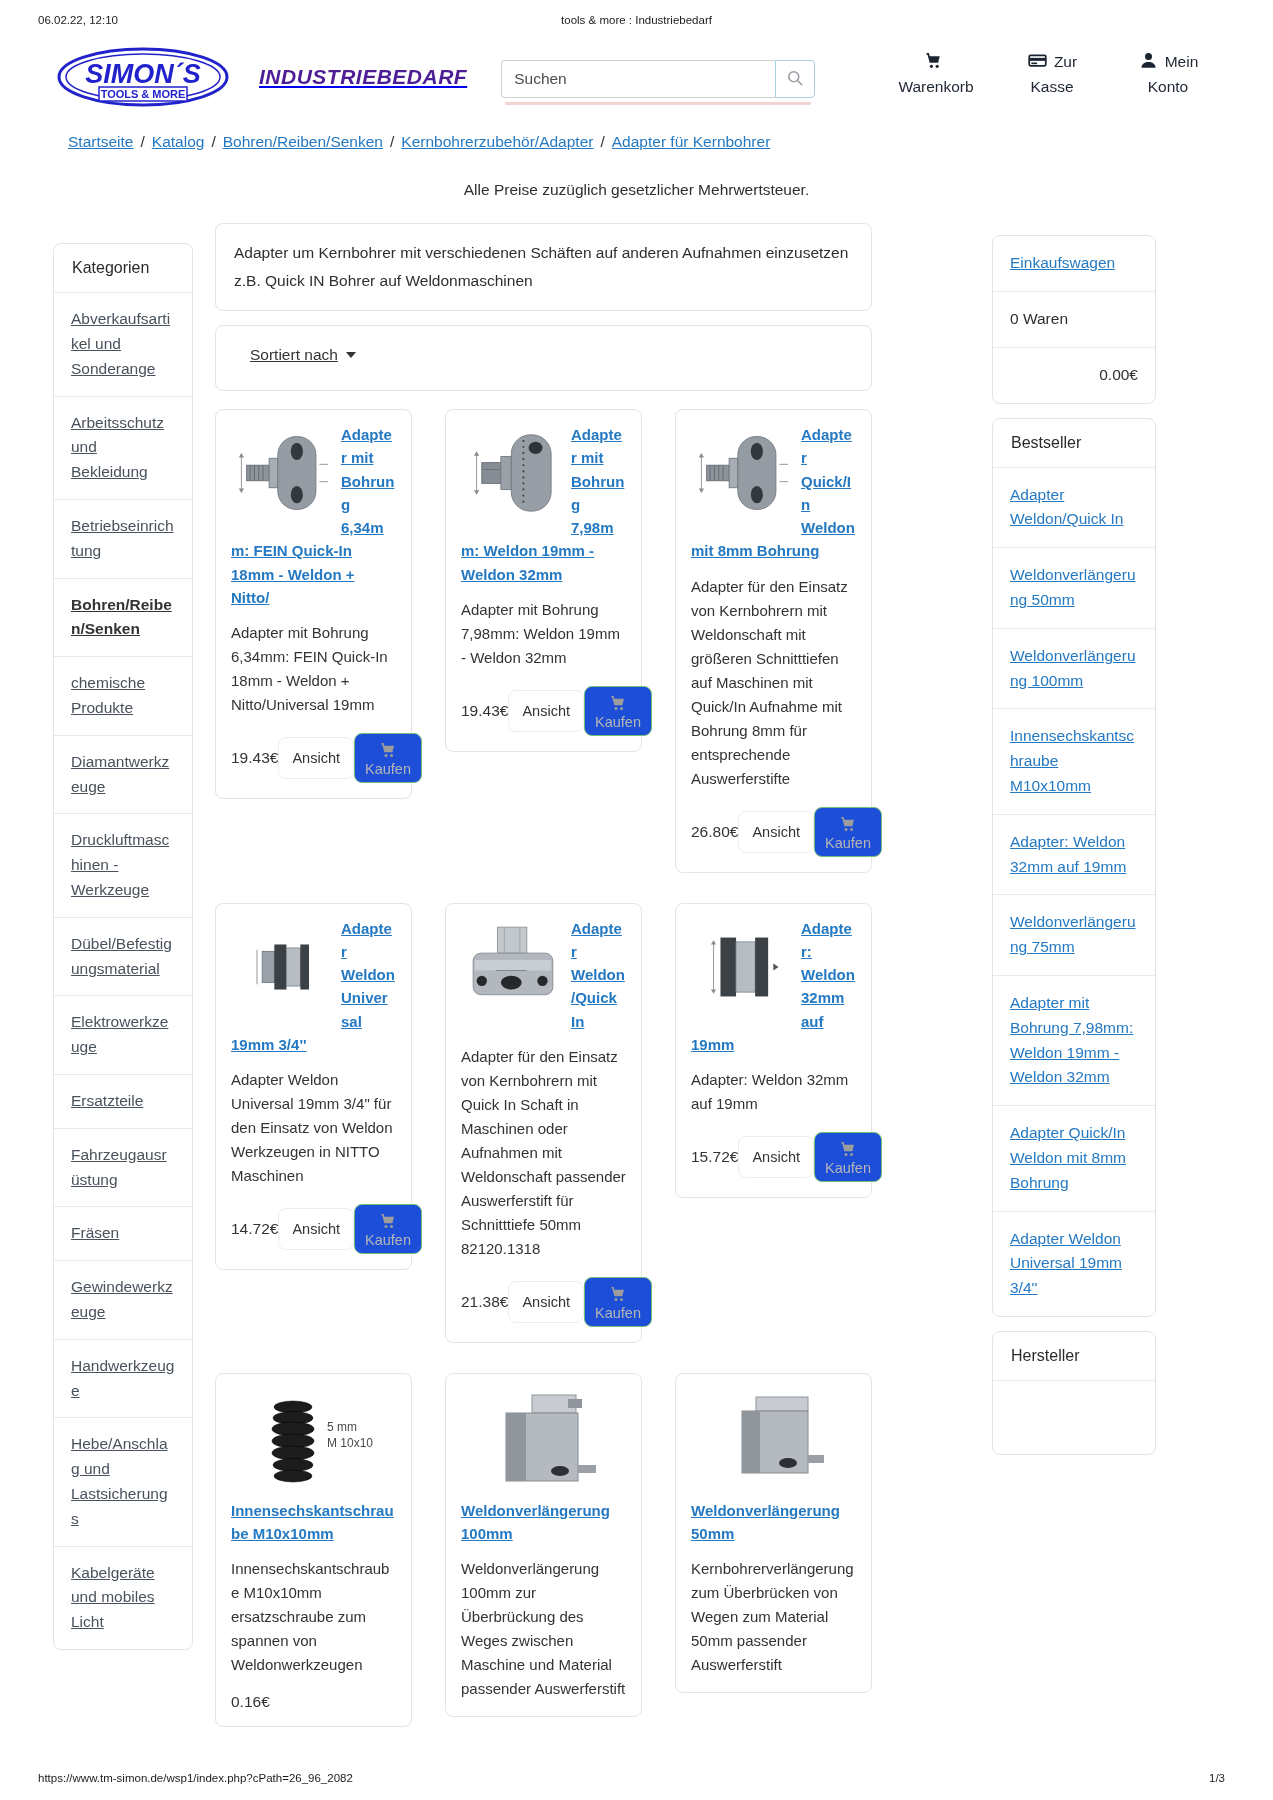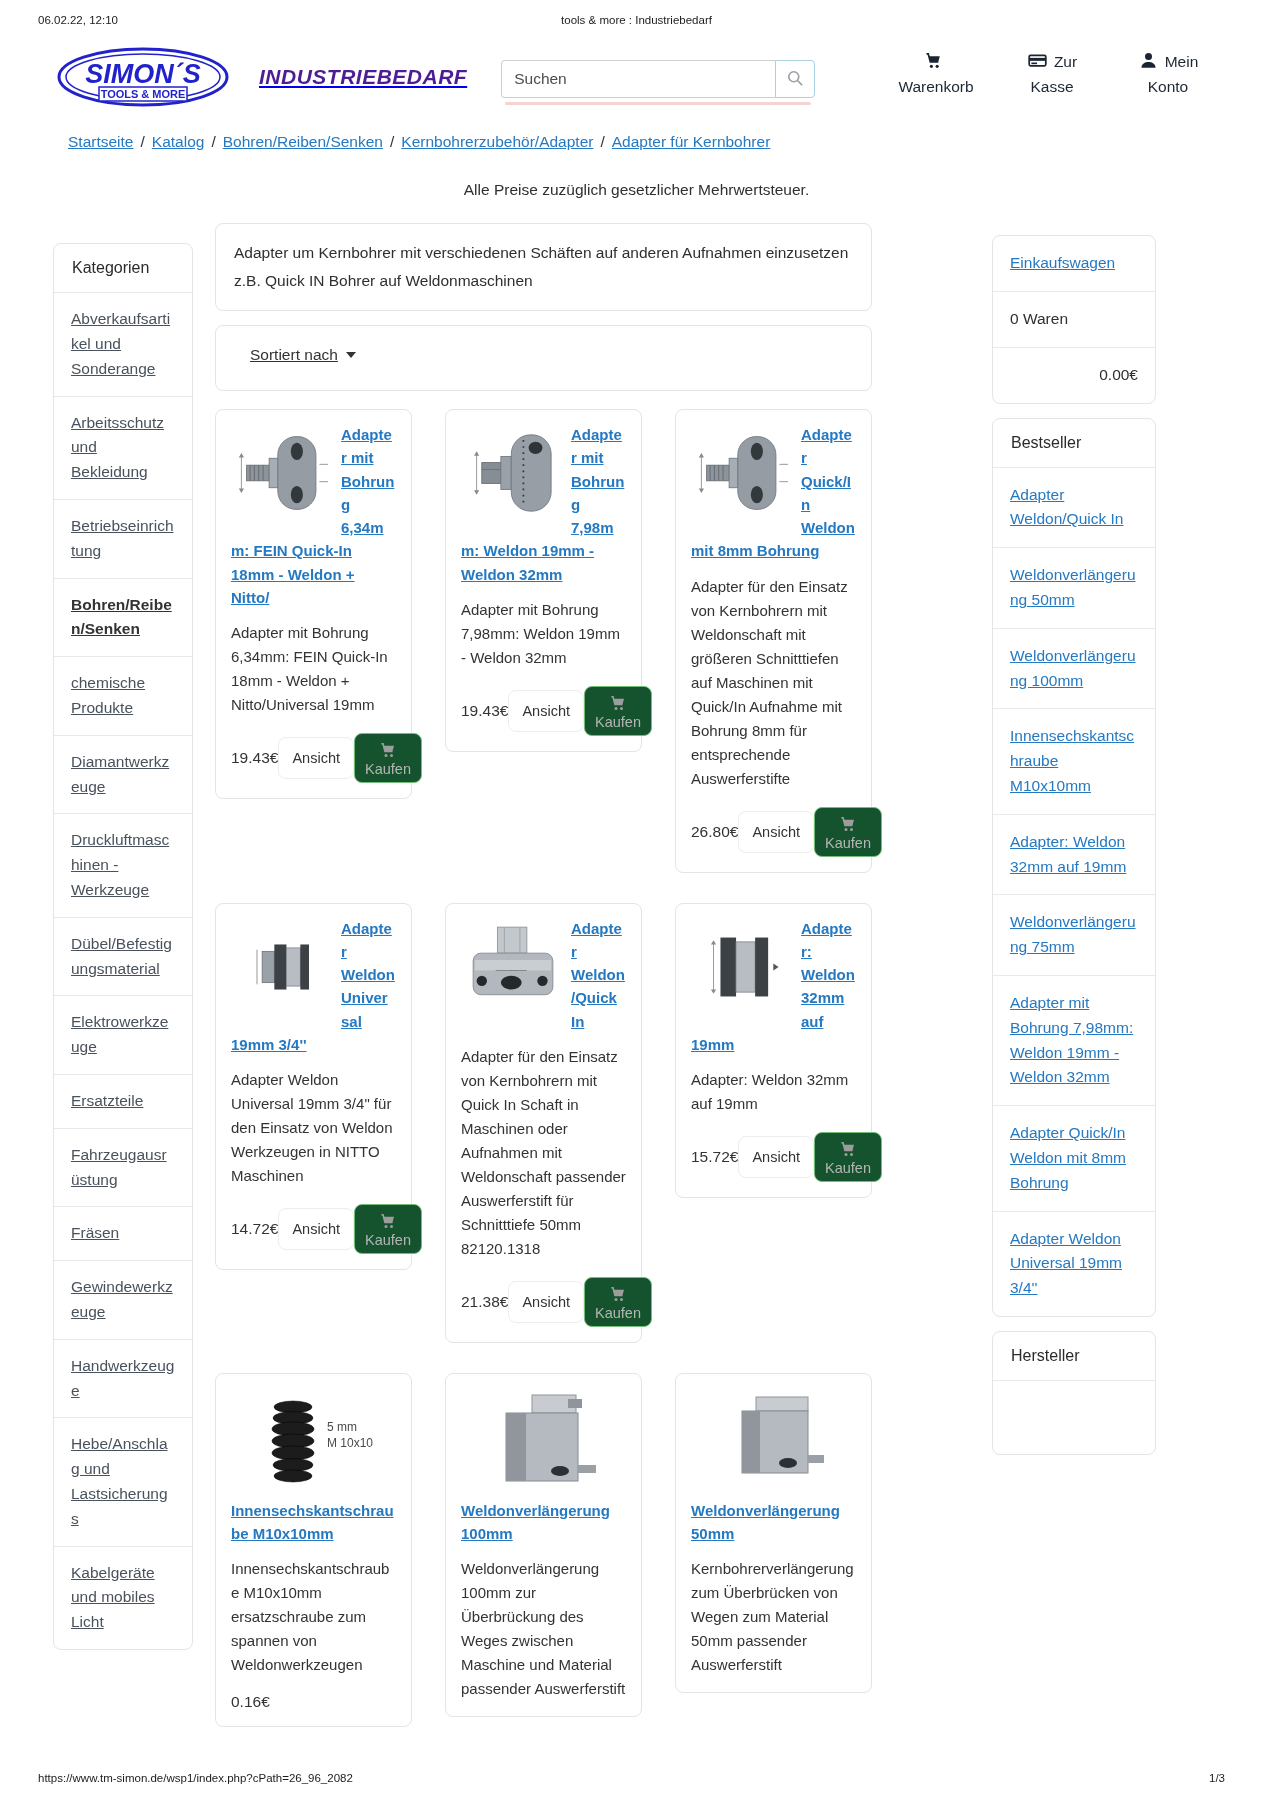--- a/index.html
+++ b/index.html
@@ -55,21 +55,21 @@
   .grid { margin-top:18px; display:grid; grid-template-columns:repeat(3,197px); column-gap:33px; row-gap:30px; align-items:start; }
   .card { border:1px solid #e3e4e6; border-radius:8px; background:#fff; padding:13px 15px 15px; font-size:15px; }
   .pimg { float:left; width:104px; height:96px; margin:2px 6px 4px 0; }
   .pimg svg { width:100%; height:100%; }
   .card.stacked .pimg { float:none; display:block; width:160px; height:100px; margin:4px auto 8px 4px; }
   .ptitle { color:#2479c2; font-weight:bold; text-decoration:underline; line-height:1.55; overflow-wrap:break-word; word-break:break-word; }
   .pdesc { clear:both; padding-top:12px; line-height:1.6; color:#333; overflow-wrap:break-word; }
   .prow { margin-top:16px; display:flex; align-items:center; justify-content:flex-start; }
   .price { font-size:15.5px; color:#333; }
   .btn-view { background:#fff; border:1px solid #ededed; border-radius:8px; padding:12px 13px; font-size:14.5px; color:#333; font-family:"Liberation Sans", sans-serif; cursor:pointer; }
-  .btn-buy { background:#14532d; border:1.5px solid #74bd78; border-radius:8px; padding:6px 10px 5px; display:flex; flex-direction:column; align-items:center; gap:1px; color:#b5b5b5; font-size:14.5px; font-family:"Liberation Sans", sans-serif; cursor:pointer; }
+  .btn-buy { background:#1d4ed8; border:1.5px solid #74bd78; border-radius:8px; padding:6px 10px 5px; display:flex; flex-direction:column; align-items:center; gap:1px; color:#b5b5b5; font-size:14.5px; font-family:"Liberation Sans", sans-serif; cursor:pointer; }
   .btn-buy .bico { width:22px; height:20px; color:#9d9d9d; }
   .btn-buy .bico svg { width:22px; height:20px; }
 
   
   .row { padding:15px 17px; border-top:1px solid #e9e9eb; font-size:15.5px; line-height:1.6; color:#2f2f2f; overflow-wrap:break-word; word-break:break-word; }
   .box .row:first-child { border-top:none; }
   .row a { color:#2479c2; text-decoration:underline; overflow-wrap:break-word; word-break:break-word; }
   .row.total { text-align:right; }
   .row.empty { height:74px; }
 

